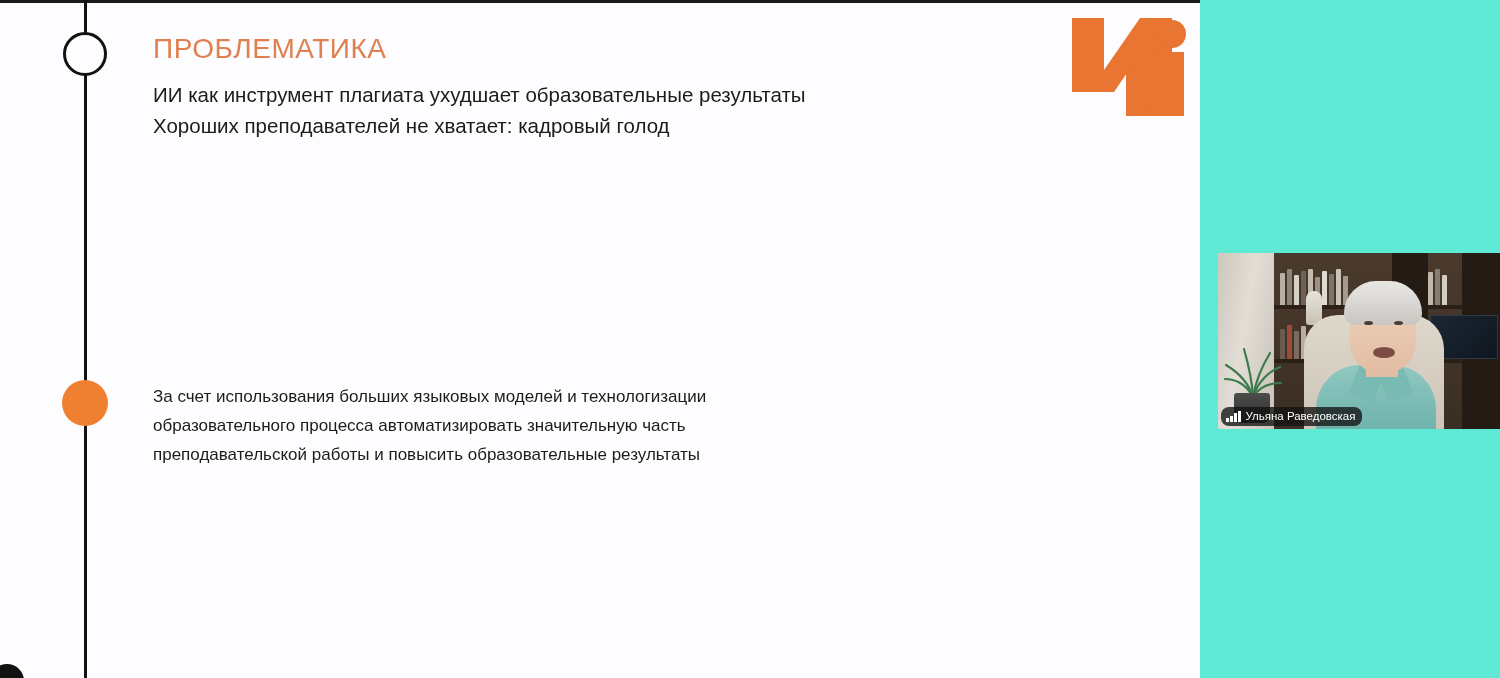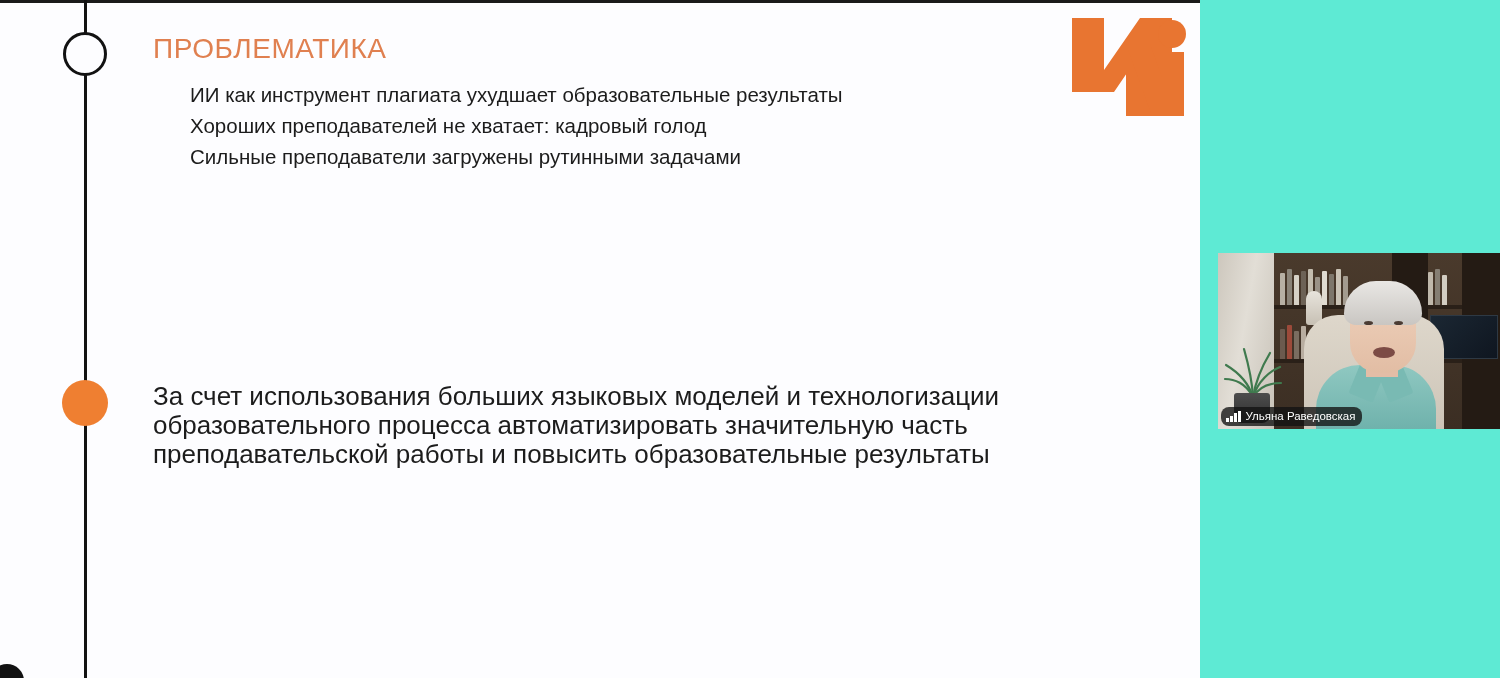--- a/index.html
+++ b/index.html
@@ -111,28 +111,27 @@
     list-style: none;
     margin: 0;
     padding: 0;
   }
   .bullet-list li {
     font-size: 20.5px;
     line-height: 31px;
     color: #1c1c1c;
     white-space: pre-line;
     font-weight: 400;
-    margin-left: 37px;
   }
   .bullet-list li.accent {
     color: #ea7c42;
   }
 
   .goal-text {
-    font-size: 26px;
+    font-size: 17px;
     line-height: 29px;
     color: #1c1c1c;
     white-space: pre-line;
     margin: 0;
   }
 
   
   #video-tile {
     position: absolute;
     left: 1218px;
@@ -292,21 +291,20 @@
           <rect x="94" y="44" width="22" height="64"></rect>
         </g>
       </svg>
     </div>
 
     <div class="section section-problem">
       <h2 class="section-heading">ПРОБЛЕМАТИКА</h2>
       <ul class="bullet-list">
         <li>ИИ как инструмент плагиата ухудшает образовательные результаты</li>
         <li>Хороших преподавателей не хватает: кадровый голод</li>
-        <li>Сильные преподаватели загружены рутинными задачами</li>
       </ul>
     </div>
 
     <div class="section section-goal">
       <p class="goal-text">За счет использования больших языковых моделей и технологизации
 образовательного процесса автоматизировать значительную часть
 преподавательской работы и повысить образовательные результаты</p>
     </div>
   </div>
 

